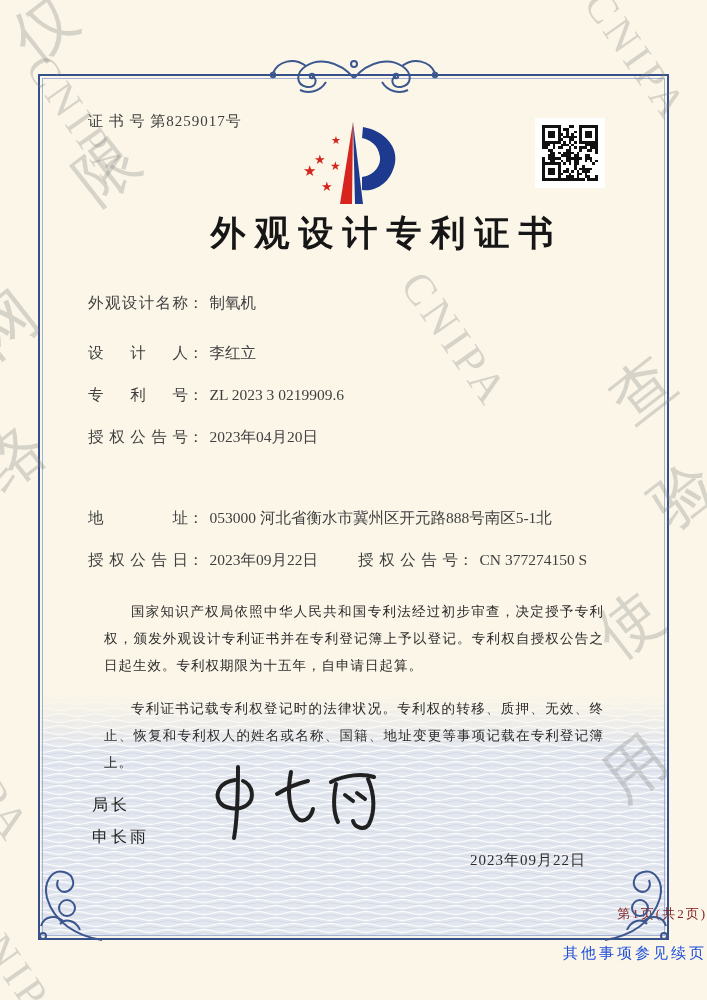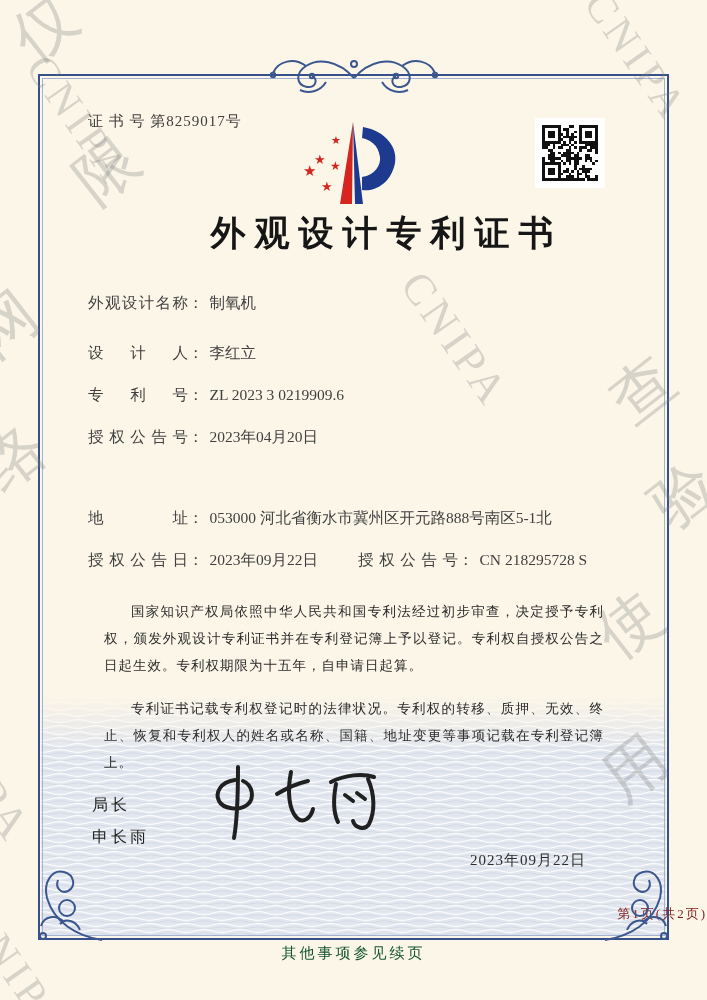--- a/index.html
+++ b/index.html
@@ -50,21 +50,21 @@
   .r0{top:293px}.r1{top:343px}.r2{top:385px}.r3{top:427px}.r4{top:469px}.r5{top:508px}.r6{top:550px}
   .grant-no-pair{position:absolute;left:270px;top:0;white-space:nowrap;}
   .body-text{position:absolute;left:88px;top:582px;width:532px;font-size:13.5px;
     line-height:27px;color:#2b2b2b;letter-spacing:1px;text-align:justify;}
   .body-text p{margin:16px;text-indent:2em;}
   .signer{position:absolute;left:92px;top:795px;font-size:16px;color:#222;letter-spacing:3px;}
   .signer div{margin-bottom:11px;}
   .signature{position:absolute;left:205px;top:762px;}
   .issue-date{position:absolute;left:470px;top:851px;font-size:15px;color:#2e2e2e;letter-spacing:1px;}
   .page-note{position:absolute;left:0;top:905px;width:707px;text-align:right;font-size:13px;color:#7f1d1d;letter-spacing:2px;}
-  .footer-note{position:absolute;left:0;top:944px;width:707px;text-align:center;font-size:15px;color:#14532d;letter-spacing:3px;}
+  .footer-note{position:absolute;left:0;top:944px;width:707px;text-align:right;font-size:15px;color:#1d4ed8;letter-spacing:3px;}
 </style>
 </head>
 <body>
 
 <div class="page">
 
   <div class="band">
     <svg id="band-svg" width="625" height="241" viewBox="0 0 625 241">
         <path d="M-8 2 q9 -2.6 18 0 t 18 0 q9 -2.6 18 0 t 18 0 q9 -2.6 18 0 t 18 0 q9 -2.6 18 0 t 18 0 q9 -2.6 18 0 t 18 0 q9 -2.6 18 0 t 18 0 q9 -2.6 18 0 t 18 0 q9 -2.6 18 0 t 18 0 q9 -2.6 18 0 t 18 0 q9 -2.6 18 0 t 18 0 q9 -2.6 18 0 t 18 0 q9 -2.6 18 0 t 18 0 q9 -2.6 18 0 t 18 0 q9 -2.6 18 0 t 18 0 q9 -2.6 18 0 t 18 0 q9 -2.6 18 0 t 18 0 q9 -2.6 18 0 t 18 0 q9 -2.6 18 0 t 18 0" fill="none" stroke="#ffffff" stroke-width="1.2" opacity="0.9"></path>
         <path d="M-8 2 q9 -2.6 18 0 t 18 0 q9 -2.6 18 0 t 18 0 q9 -2.6 18 0 t 18 0 q9 -2.6 18 0 t 18 0 q9 -2.6 18 0 t 18 0 q9 -2.6 18 0 t 18 0 q9 -2.6 18 0 t 18 0 q9 -2.6 18 0 t 18 0 q9 -2.6 18 0 t 18 0 q9 -2.6 18 0 t 18 0 q9 -2.6 18 0 t 18 0 q9 -2.6 18 0 t 18 0 q9 -2.6 18 0 t 18 0 q9 -2.6 18 0 t 18 0 q9 -2.6 18 0 t 18 0 q9 -2.6 18 0 t 18 0 q9 -2.6 18 0 t 18 0 q9 -2.6 18 0 t 18 0" transform="translate(0,3)" fill="none" stroke="#c9d0de" stroke-width="0.8" opacity="0.7"></path>
@@ -486,21 +486,21 @@
     </div>
     <div class="row r3">
       <span class="label">授权公告号</span><span class="colon">：</span><span>2023年04月20日</span>
     </div>
     <div class="row r5">
       <span class="label">地址</span><span class="colon">：</span><span>053000 河北省衡水市冀州区开元路888号南区5-1北</span>
     </div>
     <div class="row r6">
       <span class="label">授权公告日</span><span class="colon">：</span><span>2023年09月22日</span>
       <span class="grant-no-pair">
-        <span class="label">授权公告号</span><span class="colon">：</span><span>CN 218295728 S</span>
+        <span class="label">授权公告号</span><span class="colon">：</span><span>CN 377274150 S</span>
       </span>
     </div>
 
     <div class="body-text">
       <p>国家知识产权局依照中华人民共和国专利法经过初步审查，决定授予专利权，颁发外观设计专利证书并在专利登记簿上予以登记。专利权自授权公告之日起生效。专利权期限为十五年，自申请日起算。</p>
       <p>专利证书记载专利权登记时的法律状况。专利权的转移、质押、无效、终止、恢复和专利权人的姓名或名称、国籍、地址变更等事项记载在专利登记簿上。</p>
     </div>
 
     <div class="signer">
       <div>局长</div>

